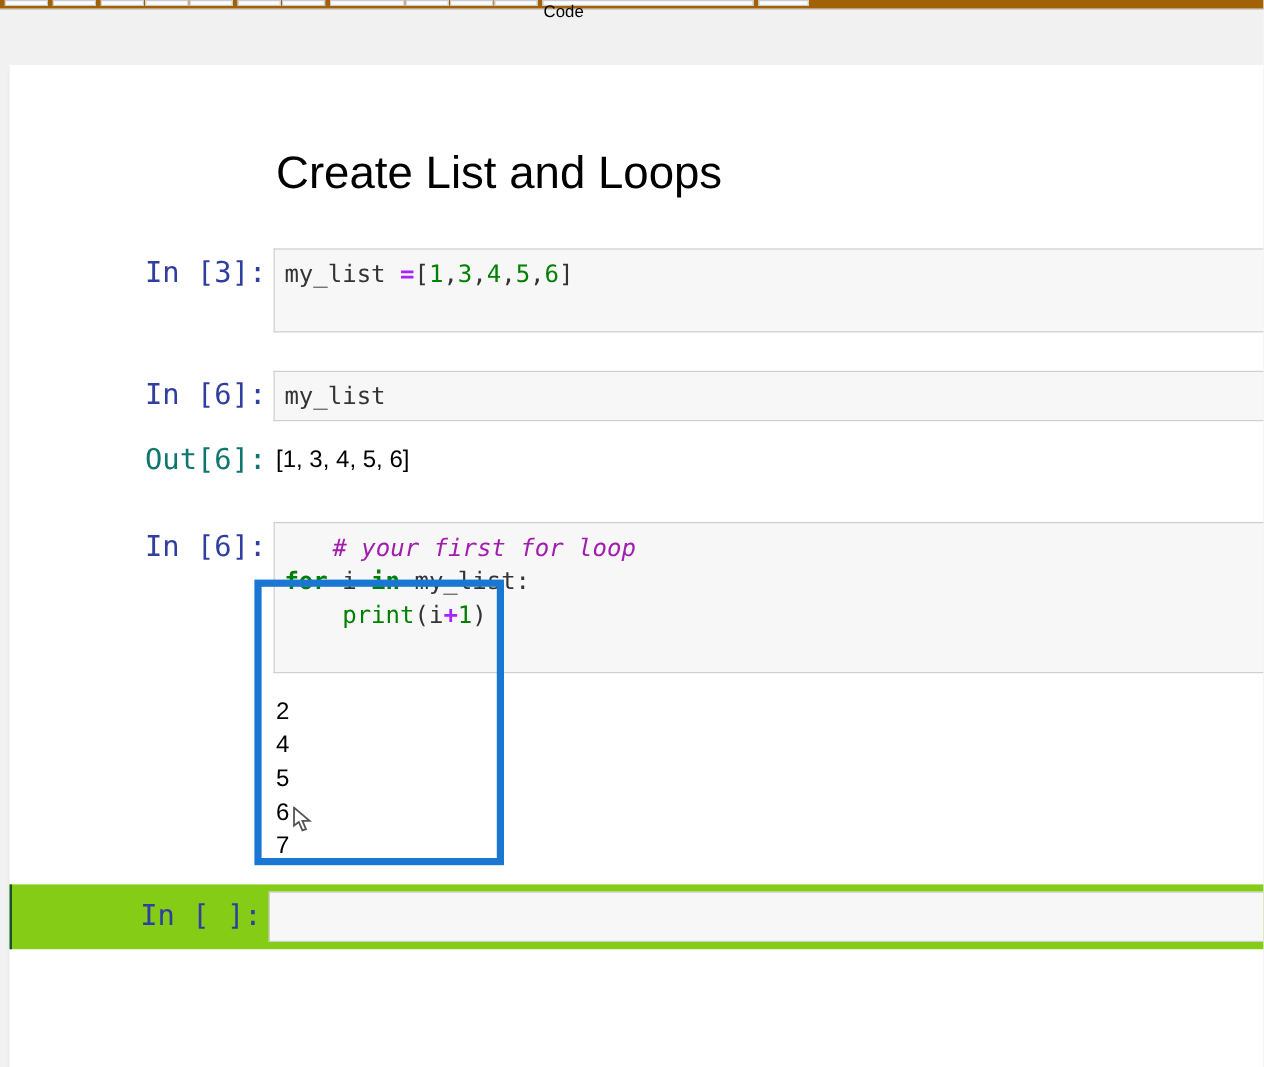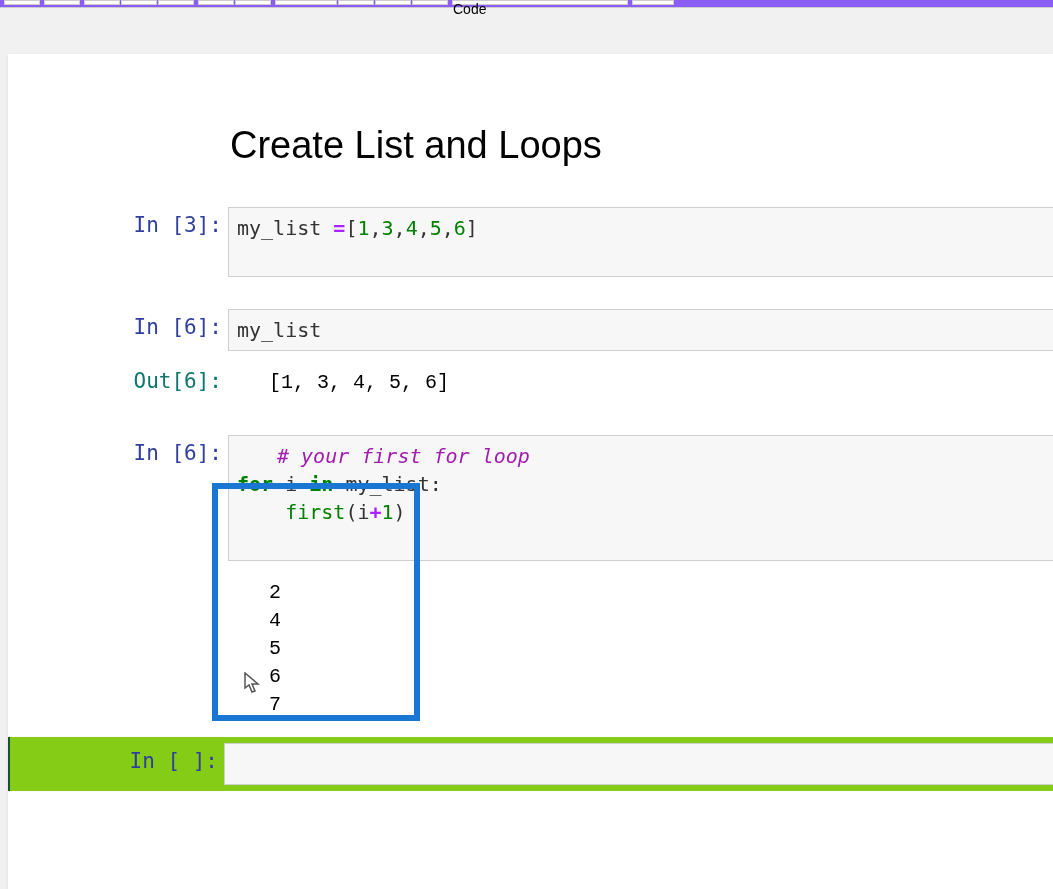--- a/index.html
+++ b/index.html
@@ -6,21 +6,21 @@
     margin: 0;
     padding: 0;
     background: #f5f5f5;
     font-family: "Helvetica Neue", Helvetica, Arial, sans-serif;
     font-size: 14px;
     color: #000;
     width: 1053px;
     overflow: hidden;
   }
   .toolbar {
-    background: #8b5cf6;
+    background: #a16207;
     border-bottom: 1px solid #ccc;
     height: 5px;
     padding: 0 4px 2px 4px;
     display: flex;
     gap: 4px;
     align-items: flex-end;
   }
   .tb-group {
     display: flex;
     gap: 1px;
@@ -49,45 +49,44 @@
   .cell-container {
     display: flex;
     padding: 6px 0;
   }
   .prompt-col {
     width: 214px;
     min-width: 214px;
     text-align: right;
     padding-right: 6px;
     font-family: "DejaVu Sans Mono", "Consolas", monospace;
-    font-size: 21px;
+    font-size: 24px;
     padding-top: 6px;
   }
   .prompt-in { color: #303F9F; }
   .prompt-out { color: #0f766e; }
   .input-area {
     border: 1px solid #cfcfcf;
     border-right: none;
     background: #f7f7f7;
     padding: 6px 8px;
     flex: 1;
     font-family: "DejaVu Sans Mono", "Consolas", monospace;
     font-size: 20px;
     line-height: 28px;
     min-height: 28px;
     white-space: pre;
   }
   .output-area {
     flex: 1;
     padding: 6px 2px;
-    font-family: Liberation Mono, monospace;
+    font-family: Liberation Sans, sans-serif;
     font-size: 20px;
     line-height: 28px;
     white-space: pre;
-    margin-left: 39px;
   }
   .markdown-cell {
     padding-left: 222px;
   }
   .markdown-cell h1 {
     font-size: 38px;
     font-weight: 400;
     margin: 0 0 34px 0;
     font-family: "Helvetica Neue", Arial, sans-serif;
   }
@@ -171,21 +170,21 @@
     <div class="cell-container">
       <div class="prompt-col prompt-out">Out[6]:</div>
       <div class="output-area">[1, 3, 4, 5, 6]</div>
     </div>
 
     <div style="height:20px;"></div>
     <div class="cell-container">
       <div class="prompt-col prompt-in">In [6]:</div>
       <div class="input-area" style="min-height:112px;"><span class="tok-comment"># your first for loop</span>
 <span class="tok-kw">for</span><span class="tok-var"> i </span><span class="tok-kw">in</span><span class="tok-var"> my_list:</span>
-<span>    </span><span class="tok-builtin">first</span><span class="tok-punc">(</span><span class="tok-var">i</span><span class="tok-op">+</span><span class="tok-num">1</span><span class="tok-punc">)</span></div>
+<span>    </span><span class="tok-builtin">print</span><span class="tok-punc">(</span><span class="tok-var">i</span><span class="tok-op">+</span><span class="tok-num">1</span><span class="tok-punc">)</span></div>
     </div>
     <div class="cell-container">
       <div class="prompt-col"></div>
       <div class="output-area">2
 4
 5
 6
 7</div>
     </div>
 

